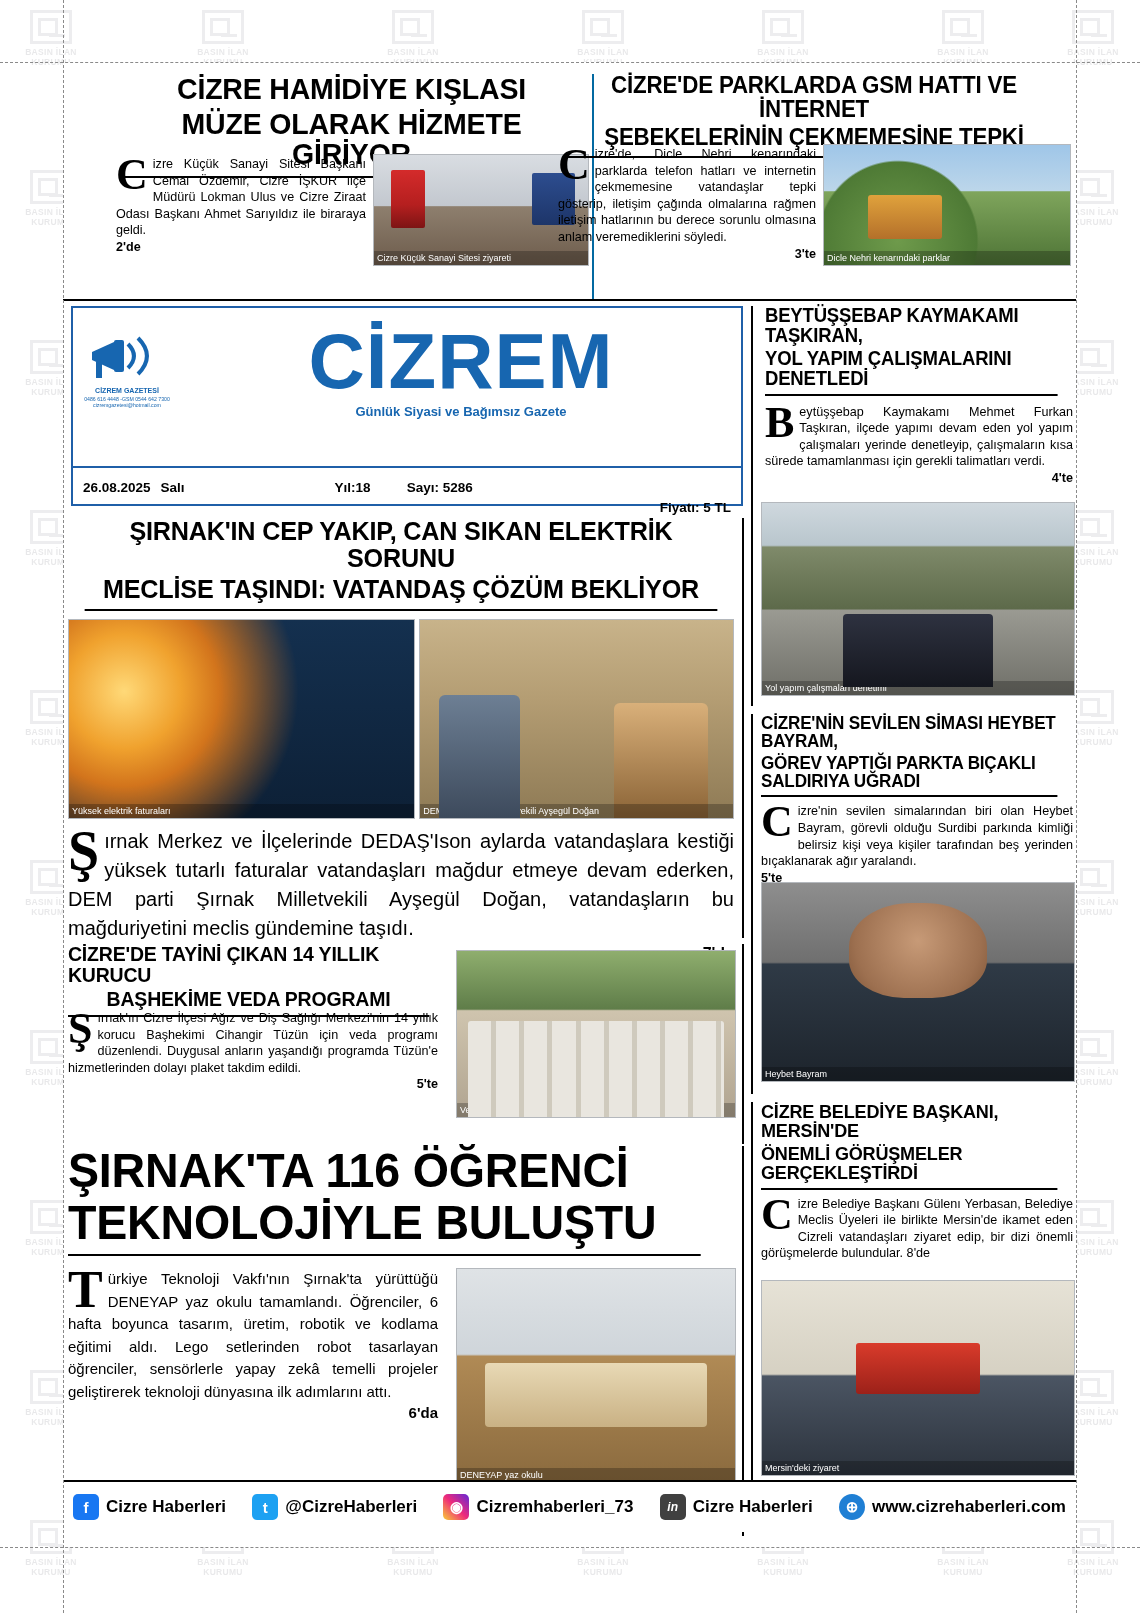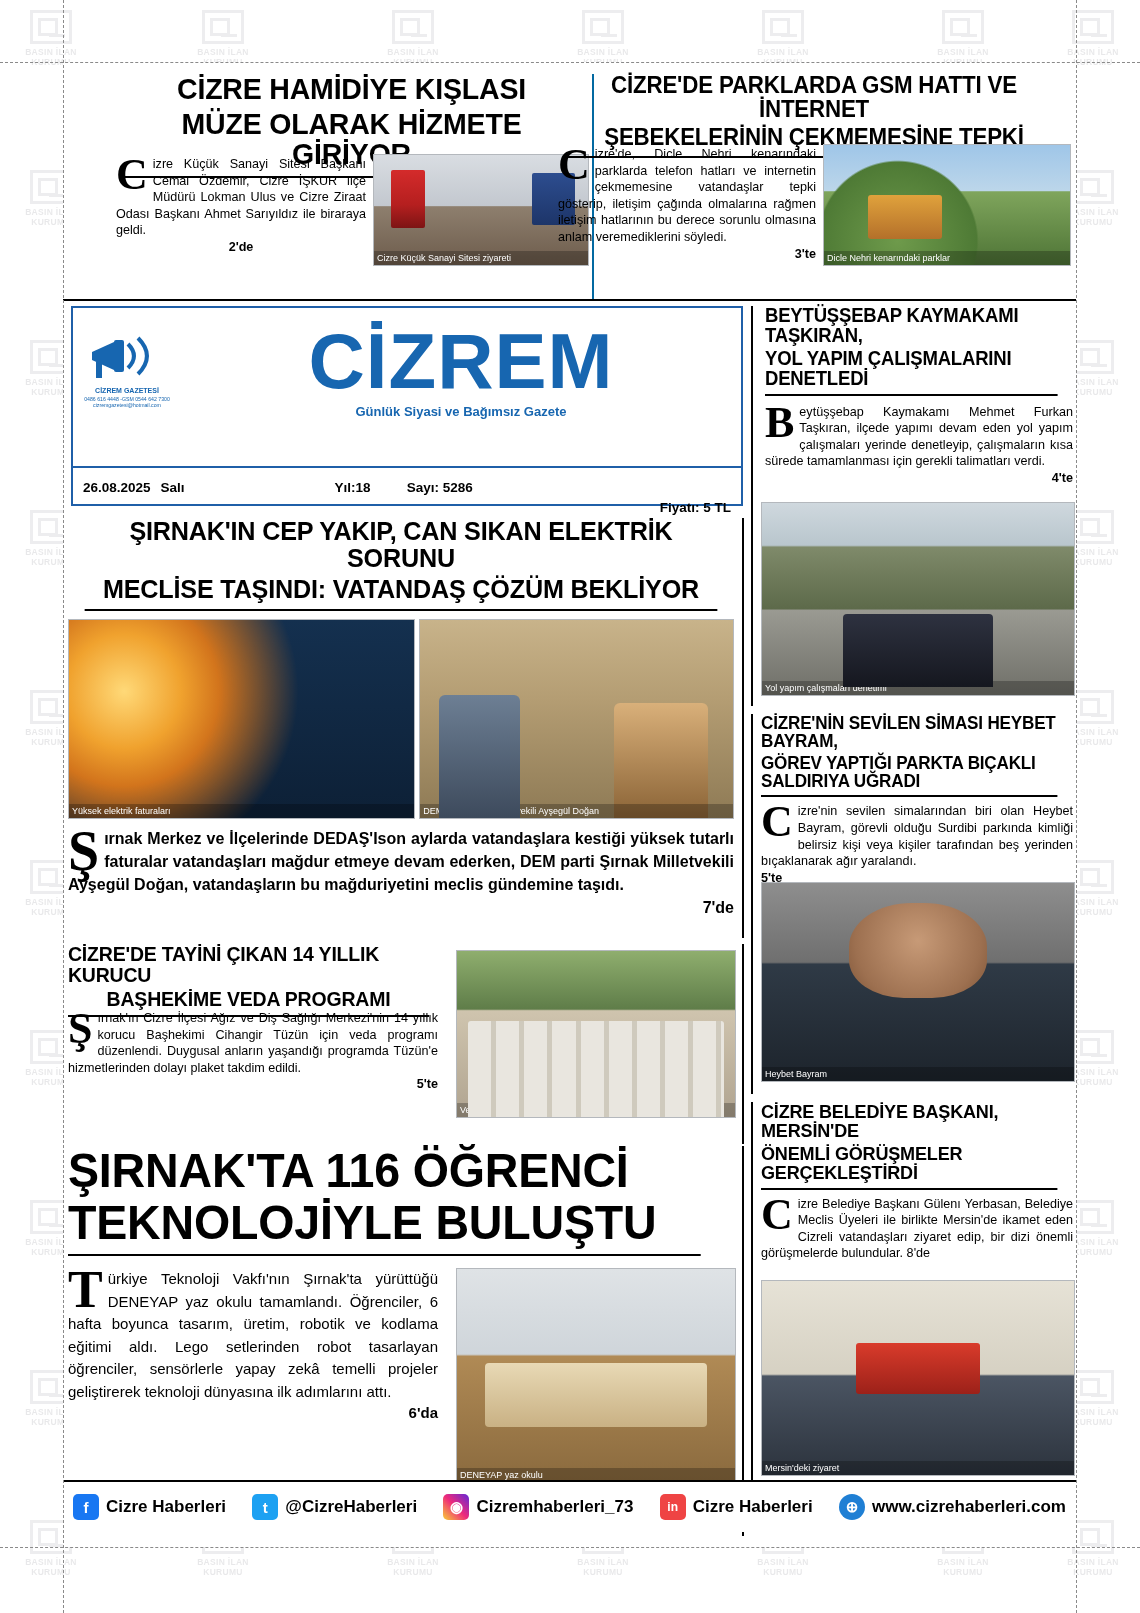--- a/index.html
+++ b/index.html
@@ -222,21 +222,21 @@
     z-index:3;
   }
   .social { display:flex; align-items:center; gap:7px; font-weight:bold; font-size:17px; color:#000;}
   .sicon {
     width:26px;height:26px;border-radius:5px;display:flex;align-items:center;justify-content:center;
     color:#fff;font-size:15px;font-weight:bold;
   }
   .s-fb{background:#1877f2;}
   .s-tw{background:#1da1f2;}
   .s-ig{background:linear-gradient(45deg,#f9ce34,#ee2a7b,#6228d7);}
-  .s-li{background:#ef4444;}
+  .s-li{background:#404040;font-style:italic;}
   .s-web{background:#1f7fd4;border-radius:50%;}
 </style>
 </head>
 <body>
 
 <div class="watermarks" id="wm-layer">
     <div class="wm" style="left: 8px; top: 10px;"><div class="wmbox"></div>BASIN İLAN<br>KURUMU</div>
     <div class="wm" style="left: 180px; top: 10px;"><div class="wmbox"></div>BASIN İLAN<br>KURUMU</div>
     <div class="wm" style="left: 370px; top: 10px;"><div class="wmbox"></div>BASIN İLAN<br>KURUMU</div>
     <div class="wm" style="left: 560px; top: 10px;"><div class="wmbox"></div>BASIN İLAN<br>KURUMU</div>
@@ -314,21 +314,21 @@
 <div class="cropline h" style="top:1547px; left:0; width:1140px;"></div>
 
 <div class="page">
 
   <div class="blk" style="left:5px; top:12px; width:483px; height:225px; border-right:2px solid #0369a1;margin-left:43px;">
     <div class="hl center" style="font-size:30px; padding:0 6px;">CİZRE HAMİDİYE KIŞLASI</div>
     <div class="hl center rule" style="font-size:30px; padding:4px 6px 6px 6px;">MÜZE OLARAK HİZMETE GİRİYOR</div>
     <div style="position:absolute; left:5px; top:82px; width:250px;">
       <span class="dropcap">C</span>
       <div class="body-text">izre Küçük Sanayi Sitesi Başkanı Cemal Özdemir, Cizre İŞKUR ilçe Müdürü Lokman Ulus ve Cizre Ziraat Odası Başkanı Ahmet Sarıyıldız ile biraraya geldi.</div>
-      <div class="body-text pageref" style="text-align:center;">2'de</div>
+      <div class="body-text pageref" style="text-align:left;">2'de</div>
     </div>
     <div class="photo ph-office" style="left:262px; top:80px; width:216px; height:112px; position:absolute;">
       <span class="cap">Cizre Küçük Sanayi Sitesi ziyareti</span>
     </div>
   </div>
 
   <div class="blk" style="left:492px; top:12px; width:518px; height:225px;">
     <div class="hl center" style="font-size:23.5px;">CİZRE'DE PARKLARDA GSM HATTI VE İNTERNET</div>
     <div class="hl center rule" style="font-size:23.5px; padding:4px 0 6px 0;">ŞEBEKELERİNİN ÇEKMEMESİNE TEPKİ</div>
     <div style="position:absolute; left:3px; top:72px; width:258px;">
@@ -389,21 +389,21 @@
     <div style="display:flex; gap:4px; margin-top:8px;">
       <div class="photo ph-electric" style="width:364px; height:200px;">
         <span class="cap">Yüksek elektrik faturaları</span>
       </div>
       <div class="photo ph-meclis" style="width:330px; height:200px;">
         <span class="cap">DEM Parti Şırnak Milletvekili Ayşegül Doğan</span>
       </div>
     </div>
     <div style="margin-top:8px;">
       <span class="dropcap" style="font-size:56px; line-height:44px;">Ş</span>
-      <div class="body-text" style="font-size:16px; line-height:1.45;font-weight:bold;">ırnak Merkez ve İlçelerinde DEDAŞ'Ison aylarda vatandaşlara kestiği yüksek tutarlı faturalar vatandaşları mağdur etmeye devam ederken, DEM parti Şırnak Milletvekili Ayşegül Doğan, vatandaşların bu mağduriyetini meclis gündemine taşıdı.</div>
+      <div class="body-text" style="font-size:20px; line-height:1.45;">ırnak Merkez ve İlçelerinde DEDAŞ'Ison aylarda vatandaşlara kestiği yüksek tutarlı faturalar vatandaşları mağdur etmeye devam ederken, DEM parti Şırnak Milletvekili Ayşegül Doğan, vatandaşların bu mağduriyetini meclis gündemine taşıdı.</div>
       <div class="body-text pageref" style="text-align:right; font-size:16px;">7'de</div>
     </div>
   </div>
 
   <div class="blk" style="left:688px; top:652px; width:322px; height:380px; border-left:2px solid #000; padding-left:8px;">
     <div class="hl" style="font-size:18px;">CİZRE'NİN SEVİLEN SİMASI HEYBET BAYRAM,</div>
     <div class="hl rule" style="font-size:18px; padding:3px 0 5px 0;">GÖREV YAPTIĞI PARKTA BIÇAKLI SALDIRIYA UĞRADI</div>
     <div style="margin-top:6px;">
       <span class="dropcap">C</span>
       <div class="body-text">izre'nin sevilen simalarından biri olan Heybet Bayram, görevli olduğu Surdibi parkında kimliği belirsiz kişi veya kişiler tarafından beş yerinden bıçaklanarak ağır yaralandı.</div>

